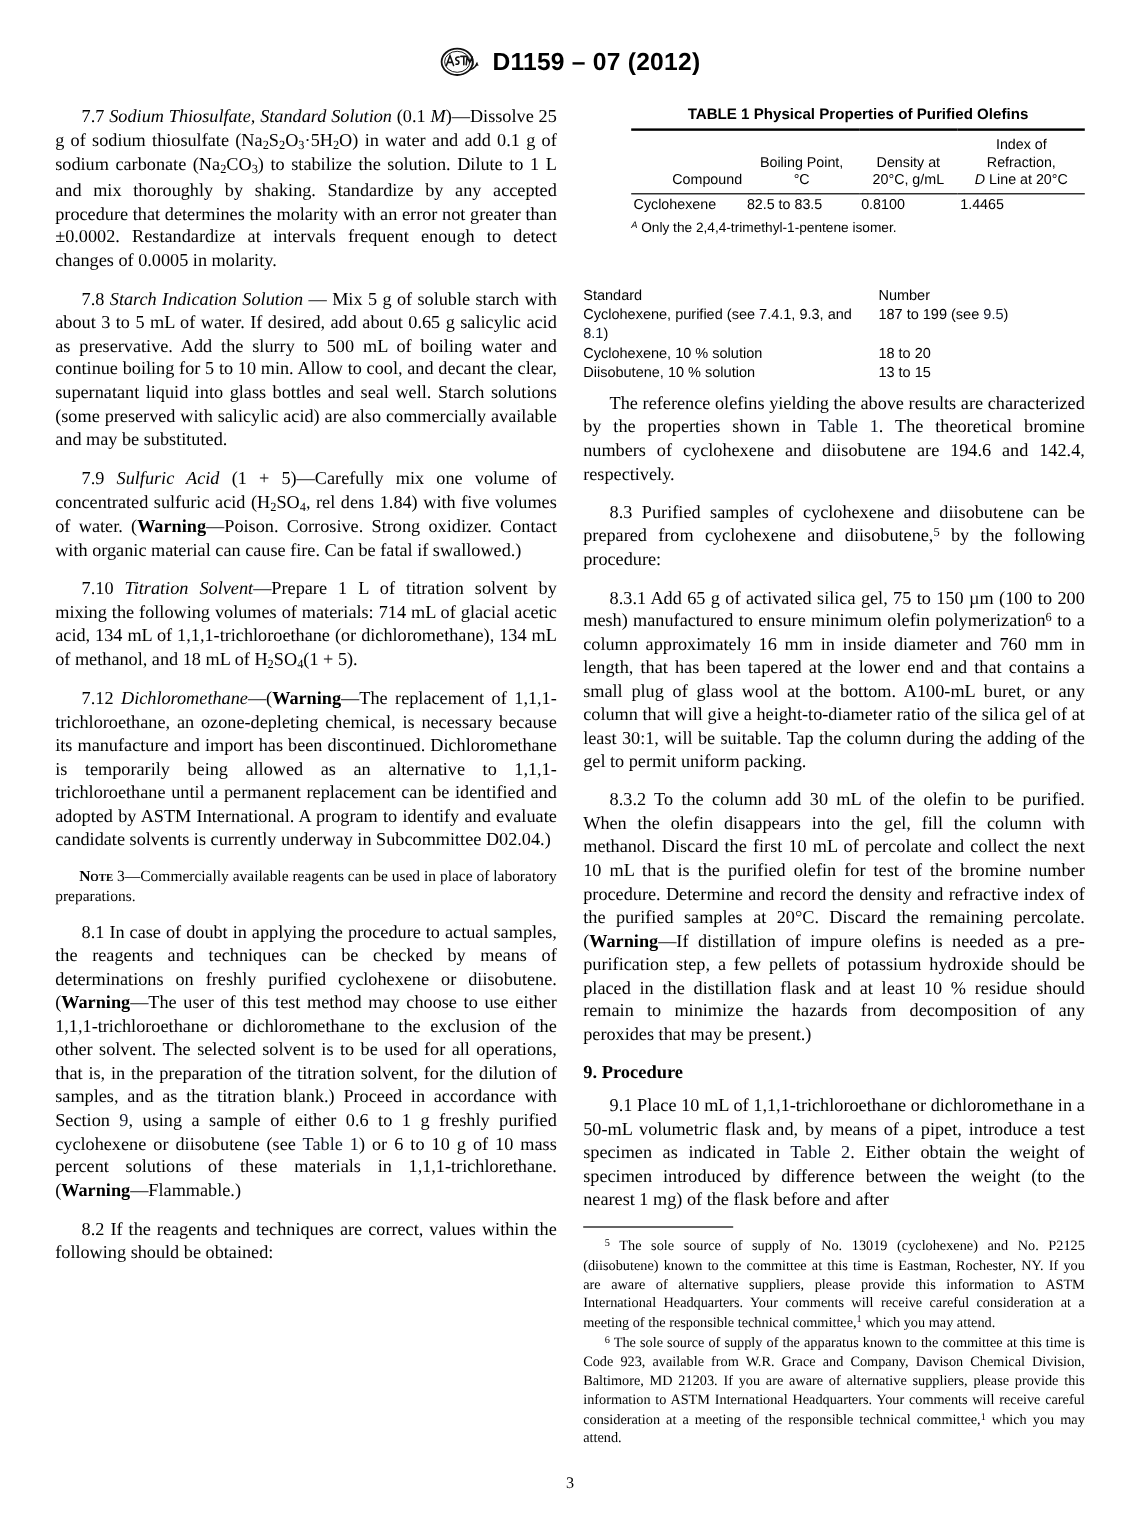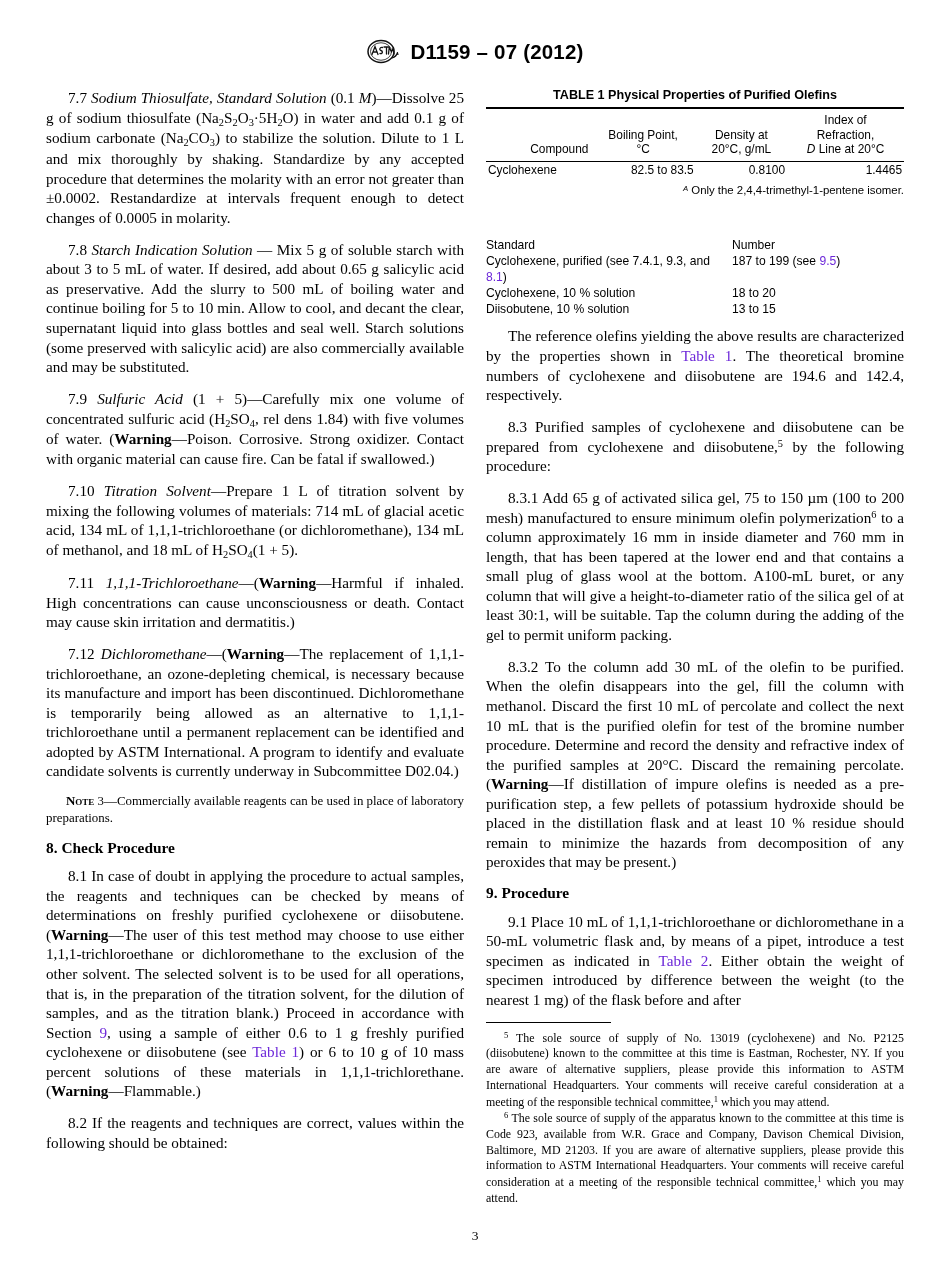--- a/index.html
+++ b/index.html
@@ -35,62 +35,62 @@
     margin:0 0 0 0;
     font-size:15.2px;
     line-height:1.285;
     text-align:justify;
     text-justify:inter-word;
     hyphens:none;
   }
   p.para{text-indent:22px;margin-bottom:12.5px;}
   i,em{font-style:italic;}
   b,strong{font-weight:bold;}
-  .lnk{color:#6d28d9;}
+  .lnk{color:#0f172a;}
   sub{font-size:.68em;vertical-align:-.25em;}
   sup{font-size:.68em;vertical-align:.45em;}
 
   h2.sec{
     font-size:15.4px;font-weight:bold;margin:0 0 9px 0;text-align:left;
     line-height:1.2;
   }
   .sec-sp{margin-top:16px;}
 
   p.note{
     font-size:12.9px;line-height:1.3;text-indent:20px;margin-bottom:12px;
     text-align:justify;
   }
   .smallcaps{font-variant:small-caps;font-weight:bold;}
 
   
-  .tbl-wrap{margin-bottom:14px;}
+  .tbl-wrap{margin-bottom:14px;margin-left:40px;}
   .tbl-title{
     font-family:"Liberation Sans","DejaVu Sans",sans-serif;
     font-size:12.6px;font-weight:bold;text-align:center;margin-bottom:5px;
   }
   table.t1{
     border-collapse:collapse;width:100%;
     font-family:"Liberation Sans","DejaVu Sans",sans-serif;
     font-size:11.9px;
   }
   table.t1 thead tr.hdr th{
     font-weight:normal;padding:4px 2px 4px 2px;vertical-align:bottom;
     line-height:1.22;text-align:center;
   }
   table.t1 thead tr.hdr th:first-child{text-align:right;vertical-align:bottom;}
   table.t1 tbody td{
-    padding:1.5px 2px;text-align:right;line-height:1.2;
+    padding:1.5px 2px;text-align:left;line-height:1.2;
   }
   table.t1 tbody td:first-child{text-align:left;}
   .rule-top{border-top:2.2px solid #000;}
   .rule-thin{border-top:1px solid #000;}
   .rule-bot{border-bottom:2.2px solid #000;}
   .tbl-foot{
     font-family:"Liberation Sans","DejaVu Sans",sans-serif;
-    font-size:11.4px;margin-top:4px;line-height:1.25;text-align:right;
+    font-size:11.4px;margin-top:4px;line-height:1.25;
   }
 
   
   .brom{
     font-family:"Liberation Sans","DejaVu Sans",sans-serif;
     font-size:12.1px;line-height:1.33;margin:40px 0 9px 0;
   }
   .brom .brow{display:flex;}
   .brom .bc1{width:246px;}
   .brom .bc2{flex:1;}
@@ -135,27 +135,25 @@
   <div class="col col-left">
 
     <p class="para"><span>7.7</span> <i>Sodium Thiosulfate, Standard Solution</i> (0.1 <i>M</i>)—Dissolve 25 g of sodium thiosulfate (Na<sub>2</sub>S<sub>2</sub>O<sub>3</sub>·5H<sub>2</sub>O) in water and add 0.1 g of sodium carbonate (Na<sub>2</sub>CO<sub>3</sub>) to stabilize the solution. Dilute to 1 L and mix thoroughly by shaking. Standardize by any accepted procedure that determines the molarity with an error not greater than ±0.0002. Restandardize at intervals frequent enough to detect changes of 0.0005 in molarity.</p>
 
     <p class="para"><span>7.8</span> <i>Starch Indication Solution</i> — Mix 5 g of soluble starch with about 3 to 5 mL of water. If desired, add about 0.65 g salicylic acid as preservative. Add the slurry to 500 mL of boiling water and continue boiling for 5 to 10 min. Allow to cool, and decant the clear, supernatant liquid into glass bottles and seal well. Starch solutions (some preserved with salicylic acid) are also commercially available and may be substituted.</p>
 
     <p class="para"><span>7.9</span> <i>Sulfuric Acid</i> (1 + 5)—Carefully mix one volume of concentrated sulfuric acid (H<sub>2</sub>SO<sub>4</sub>, rel dens 1.84) with five volumes of water. (<b>Warning</b>—Poison. Corrosive. Strong oxidizer. Contact with organic material can cause fire. Can be fatal if swallowed.)</p>
 
     <p class="para"><span>7.10</span> <i>Titration Solvent</i>—Prepare 1 L of titration solvent by mixing the following volumes of materials: 714 mL of glacial acetic acid, 134 mL of 1,1,1-trichloroethane (or dichloromethane), 134 mL of methanol, and 18 mL of H<sub>2</sub>SO<sub>4</sub>(1 + 5).</p>
 
-    <p class="para"><span>7.11</span> <i>1,1,1-Trichloroethane</i>—(<b>Warning</b>—Harmful if inhaled. High concentrations can cause unconsciousness or death. Contact may cause skin irritation and dermatitis.)</p>
 
     <p class="para"><span>7.12</span> <i>Dichloromethane</i>—(<b>Warning</b>—The replacement of 1,1,1-trichloroethane, an ozone-depleting chemical, is necessary because its manufacture and import has been discontinued. Dichloromethane is temporarily being allowed as an alternative to 1,1,1-trichloroethane until a permanent replacement can be identified and adopted by ASTM International. A program to identify and evaluate candidate solvents is currently underway in Subcommittee D02.04.)</p>
 
     <p class="note"><span class="smallcaps">Note</span><span> 3—</span><span>Commercially available reagents can be used in place of laboratory preparations.</span></p>
 
-    <h2 class="sec">8.  Check Procedure</h2>
 
     <p class="para"><span>8.1</span> In case of doubt in applying the procedure to actual samples, the reagents and techniques can be checked by means of determinations on freshly purified cyclohexene or diisobutene. (<b>Warning</b>—The user of this test method may choose to use either 1,1,1-trichloroethane or dichloromethane to the exclusion of the other solvent. The selected solvent is to be used for all operations, that is, in the preparation of the titration solvent, for the dilution of samples, and as the titration blank.) Proceed in accordance with Section <span class="lnk">9</span>, using a sample of either 0.6 to 1 g freshly purified cyclohexene or diisobutene (see <span class="lnk">Table 1</span>) or 6 to 10 g of 10 mass percent solutions of these materials in 1,1,1-trichlorethane. (<b>Warning</b>—Flammable.)</p>
 
     <p class="para"><span>8.2</span> <span>If the reagents and techniques are correct, values within the following should be obtained:</span></p>
 
   </div>
 
   <div class="col col-right">
 
     <div class="tbl-wrap">

